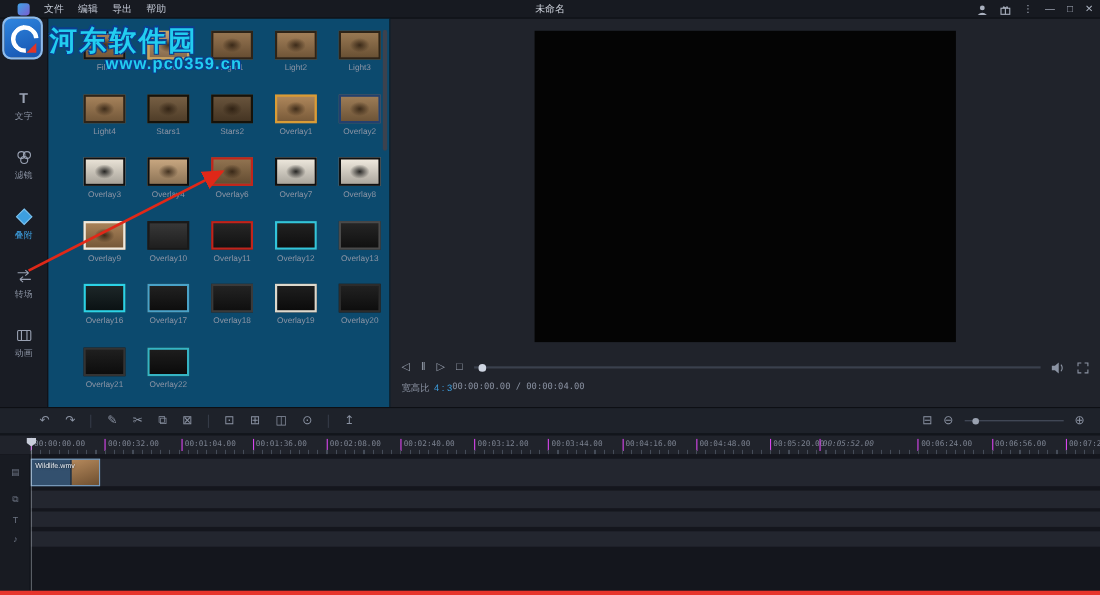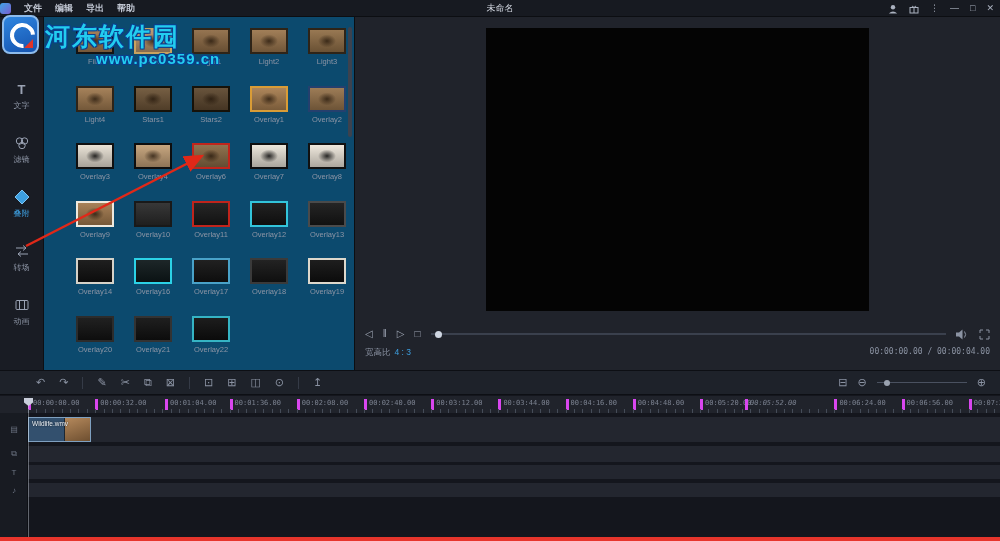--- a/index.html
+++ b/index.html
@@ -3,21 +3,21 @@
 <meta charset="utf-8">
 <style>
   html,body{margin:0;padding:0;background:#000;}
   *{box-sizing:border-box;}
   #app{position:relative;width:1000px;height:541px;background:#14161d;overflow:hidden;
        font-family:"Liberation Sans",sans-serif;color:#c6ccd8;-webkit-user-select:none;user-select:none;}
 
   
   .menubar{position:absolute;top:0;left:0;right:0;height:17px;background:#171a21;
            display:flex;align-items:center;border-bottom:1px solid #0c0e12;}
-  .mb-left{display:flex;align-items:center;gap:13px;padding-left:0;font-weight:bold;}
+  .mb-left{display:flex;align-items:center;gap:13px;padding-left:16px;}
   .app-logo{width:11px;height:11px;border-radius:3px;background:linear-gradient(135deg,#3fa4e8,#7a5fd0);}
   .mb-item{font-size:9px;color:#c2c8d4;cursor:default;}
   .mb-title{position:absolute;left:0;right:0;text-align:center;font-size:9px;color:#d2d7e0;pointer-events:none;}
   .mb-right{position:absolute;right:6px;top:0;height:17px;display:flex;align-items:center;gap:11px;}
   .mb-ico{font-size:9px;color:#aab1bf;line-height:1;}
   .mb-right svg{display:block;}
 
   
   .sidebar{position:absolute;top:17px;left:0;width:44px;height:353px;background:#191c24;
            display:flex;flex-direction:column;align-items:center;padding-top:64px;gap:24px;
@@ -44,39 +44,39 @@
 
   
   .preview{position:absolute;top:17px;left:355px;width:645px;height:353px;background:#20232b;}
   .video{position:absolute;left:131px;top:11px;width:383px;height:283px;background:#040404;}
   .pv-controls{position:absolute;top:308px;left:8px;right:8px;height:18px;display:flex;align-items:center;}
   .pv-group{display:flex;align-items:center;gap:10px;padding-left:2px;}
   .pv-icon{font-size:10px;color:#9aa2b0;line-height:1;cursor:pointer;}
   .pv-progress{flex:1;height:2px;background:#3a404d;position:relative;margin:0 10px;cursor:pointer;}
   .pv-dot{position:absolute;left:4px;top:-2.5px;width:7px;height:7px;border-radius:50%;background:#cfd6e2;}
   .pv-side{display:flex;align-items:center;gap:10px;padding-right:2px;}
-  .pv-info{position:absolute;top:330px;left:10px;right:10px;display:flex;justify-content:space-between;
-           font-size:8.5px;color:#8b93a3;gap:22px;}
+  .pv-info{position:absolute;top:330px;left:10px;right:10px;display:flex;
+           font-size:8.5px;color:#8b93a3;}
   .aspect-val{color:#3d9fe0;margin-left:4px;}
   .timecode{font-family:"DejaVu Sans Mono",monospace;font-size:8px;color:#8b93a3;}
 
   
   .toolbar{position:absolute;top:370px;left:0;right:0;height:25px;background:#1e222a;
            border-top:1px solid #0d0f14;border-bottom:1px solid #0d0f14;display:flex;align-items:center;}
   .tb-left{display:flex;align-items:center;gap:14px;padding-left:36px;}
   .tb-icon{font-size:11px;color:#8b93a3;line-height:1;cursor:pointer;}
   .tb-sep{width:1px;height:12px;background:#353b47;}
   .tb-right{margin-left:auto;display:flex;align-items:center;gap:10px;padding-right:14px;}
   .tb-slider{width:90px;height:1px;background:#4a5160;position:relative;cursor:pointer;}
   .tb-slider-dot{position:absolute;left:7px;top:-2.5px;width:6px;height:6px;border-radius:50%;background:#9aa2b0;}
 
   
   .ruler{position:absolute;top:396px;left:0;right:0;height:17px;background:#20232b;}
   .ruler-label{position:absolute;top:3px;font:7px "DejaVu Sans Mono",monospace;color:#7b8290;
-               border-left:3px solid #d946ef;padding-left:2px;height:11px;line-height:8px;white-space:nowrap;}
+               border-left:1px solid #d946ef;padding-left:2px;height:11px;line-height:8px;white-space:nowrap;}
   .ruler-ticks{position:absolute;left:28px;right:0;bottom:0;height:4px;
                background:repeating-linear-gradient(90deg,#454c58 0 1px,transparent 1px 8.4px);}
   .tracks{position:absolute;top:413px;left:0;right:0;bottom:4px;background:#14161d;}
   .track-heads{position:absolute;left:0;top:0;bottom:0;width:28px;background:#181b22;border-right:1px solid #0d0f14;}
   .track-head{position:absolute;left:0;width:28px;display:flex;align-items:center;justify-content:center;
               gap:2px;color:#6d7584;font-size:8px;}
   .tracks-content{position:absolute;left:28px;right:0;top:0;bottom:0;}
   .track-row{position:absolute;left:0;right:0;background:#23262f;}
   .clip{position:absolute;left:0;top:0;bottom:0;width:63px;background:#33506e;border:1px solid #7fa0c0;
         display:flex;overflow:hidden;cursor:pointer;}
@@ -255,24 +255,20 @@
         </div>
         <div class="lib-cell">
           <div class="lib-thumb kind-dark" style="background-color: rgb(20, 20, 20); border-color: rgb(50, 196, 218);"></div>
           <div class="lib-label">Overlay12</div>
         </div>
         <div class="lib-cell">
           <div class="lib-thumb kind-dark" style="background-color: rgb(23, 23, 23); border-color: rgb(74, 74, 74);"></div>
           <div class="lib-label">Overlay13</div>
         </div>
         <div class="lib-cell">
-          <div class="lib-thumb kind-dark" style="background-color: rgb(17, 17, 17); border-color: rgb(214, 210, 200);"></div>
-          <div class="lib-label">Overlay14</div>
-        </div>
-        <div class="lib-cell">
           <div class="lib-thumb kind-dark" style="background-color: rgb(15, 25, 27); border-color: rgb(44, 210, 230);"></div>
           <div class="lib-label">Overlay16</div>
         </div>
         <div class="lib-cell">
           <div class="lib-thumb kind-dark" style="background-color: rgb(19, 19, 19); border-color: rgb(73, 162, 200);"></div>
           <div class="lib-label">Overlay17</div>
         </div>
         <div class="lib-cell">
           <div class="lib-thumb kind-dark" style="background-color: rgb(21, 21, 21); border-color: rgb(58, 58, 58);"></div>
           <div class="lib-label">Overlay18</div>

